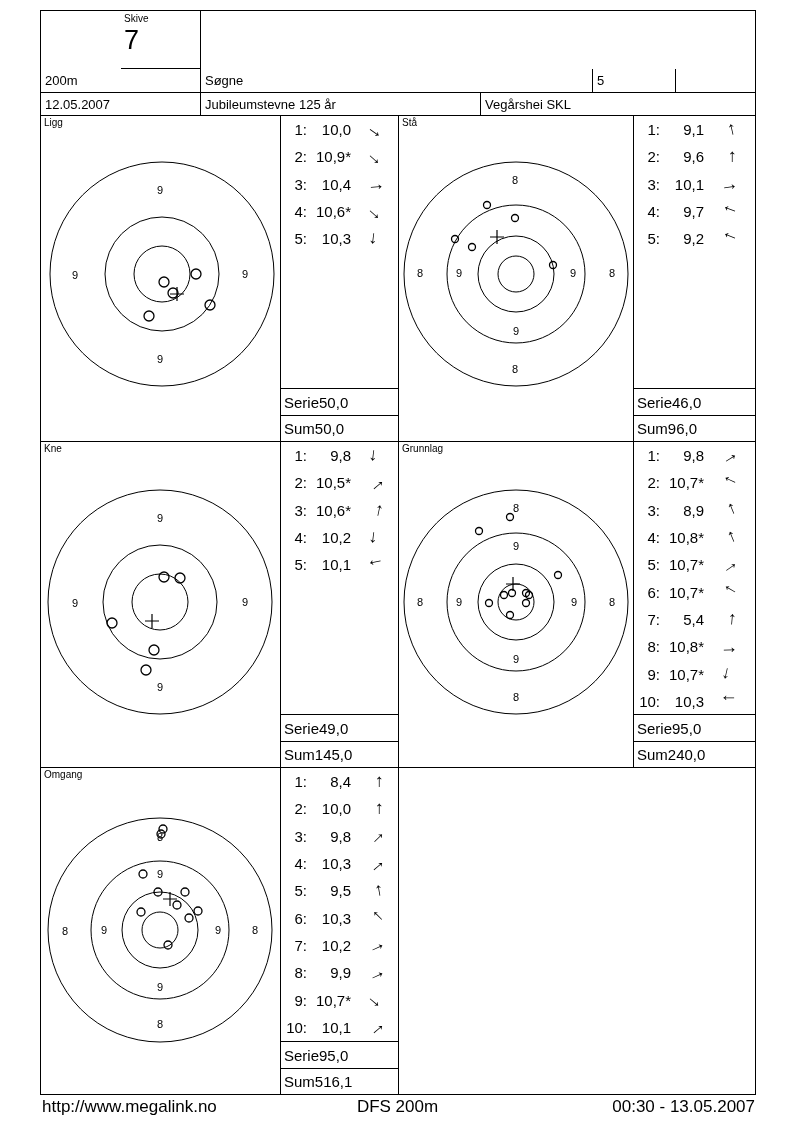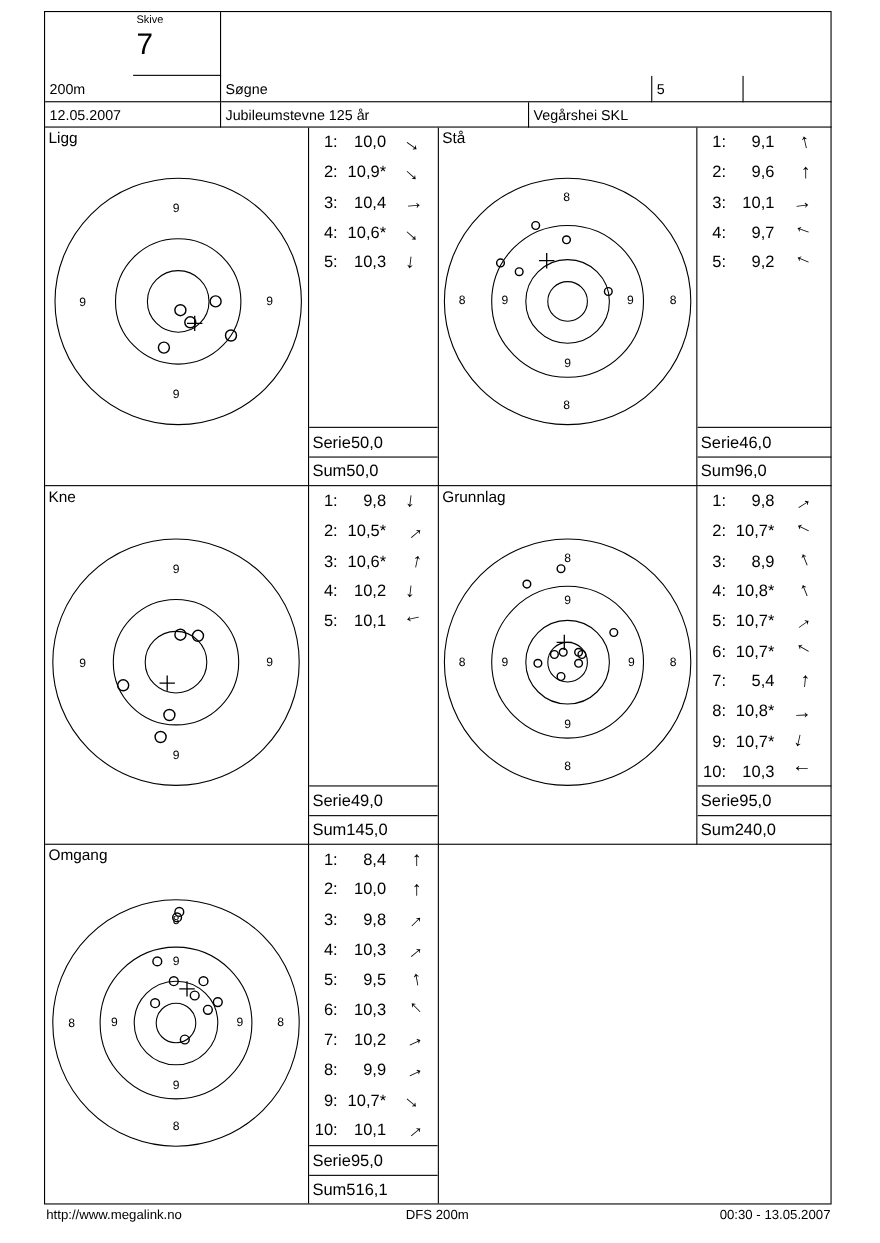--- a/index.html
+++ b/index.html
@@ -7,33 +7,33 @@
   .sheet{position:absolute;left:40px;top:10px;width:714px;height:1083px;border:1px solid #000;box-sizing:content-box}
   .cell{position:absolute;box-sizing:border-box;overflow:hidden}
   .br{border-right:1px solid #000}
   .bb{border-bottom:1px solid #000}
   
   .h-small{font-size:10px;line-height:11px;padding:2px 0 0 3px}
   .h-big{font-size:27px;line-height:27px;padding:3px 0 0 3px}
   .h-name{font-size:30px;line-height:34px;padding:14px 0 0 6px;white-space:nowrap}
   .h-txt{font-size:13px;line-height:23px;padding-left:4px;white-space:nowrap}
   
-  .panel-title{position:absolute;top:1px;left:3px;font-size:14px;z-index:2}
+  .panel-title{position:absolute;top:1px;left:3px;font-size:10px;z-index:2}
   .target-cell svg{position:absolute;left:0;top:0}
   .score-cell{font-size:15px}
   .score-list{position:absolute;left:0;top:0;right:0;height:273px}
   .score-row{height:27.3px;display:flex;align-items:center}
   .sn{width:26px;text-align:right;white-space:pre}
   .sv{width:44px;text-align:right;white-space:pre}
   .arrow{display:inline-block;width:22px;margin-left:14px;text-align:center;font-size:18px;line-height:18px}
   .serie-row,.sum-row{position:absolute;left:0;right:0;border-top:1px solid #000;display:flex;justify-content:flex-start;align-items:center;padding:0 3px;box-sizing:border-box}
   .serie-row{bottom:26px;height:27px}
   .sum-row{bottom:0;height:26px}
   
-  .footer{position:absolute;left:40px;top:1097px;width:715px;height:16px;font-size:12px}
+  .footer{position:absolute;left:40px;top:1097px;width:715px;height:16px;font-size:17px}
   .footer .fl{position:absolute;left:2px;top:0}
   .footer .fc{position:absolute;left:0;right:0;top:0;text-align:center}
   .footer .fr{position:absolute;right:0;top:0}
 </style>
 </head>
 <body>
 
 <div class="sheet">
 
   <div class="cell br bb" style="left:80px;top:0;width:80px;height:58px">

